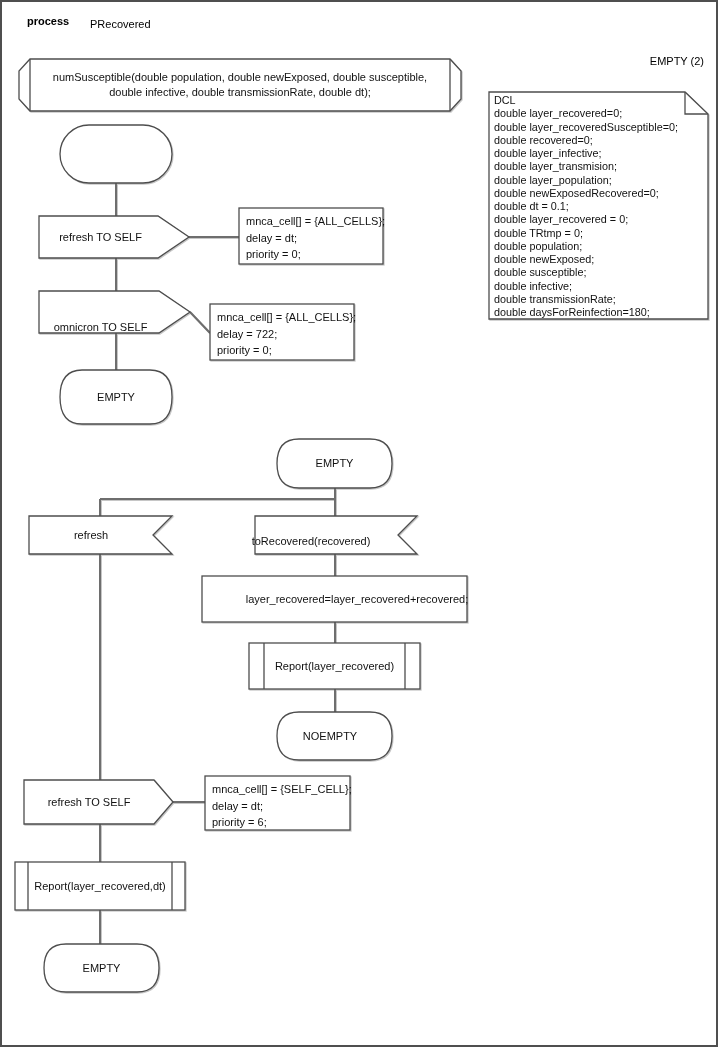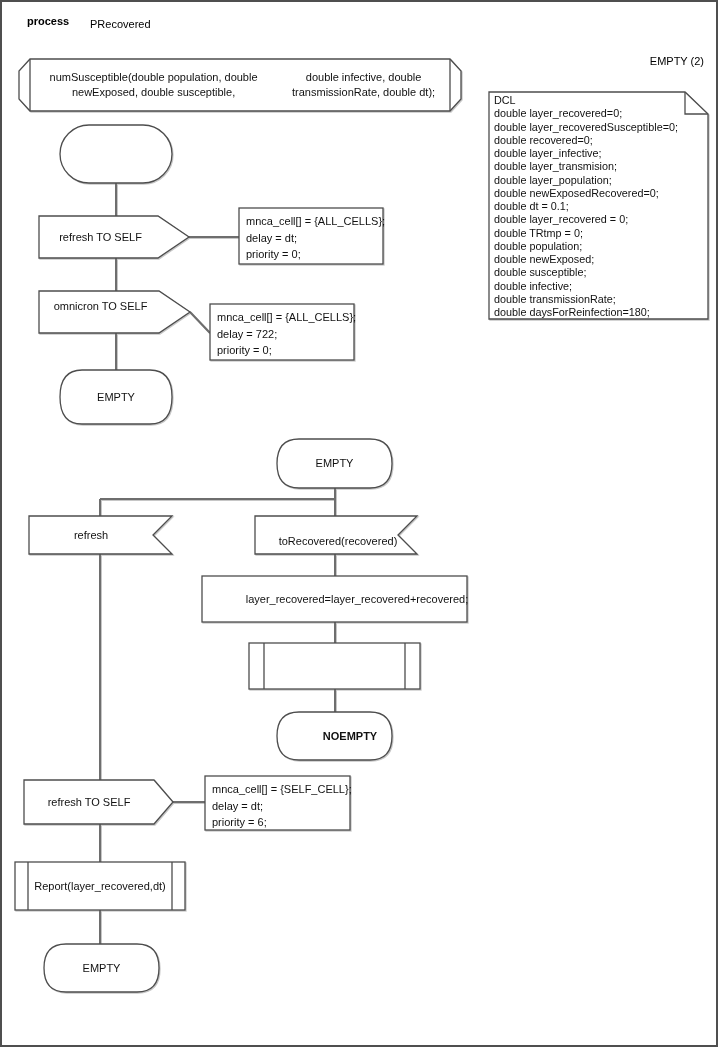--- a/index.html
+++ b/index.html
@@ -29,21 +29,21 @@
     padding:5px 0 0 7px;white-space:nowrap;color:#111;border-radius:9px;
   }
   .hdr{position:absolute;font-size:11px;color:#000;white-space:nowrap;}
   .hdr.bold{font-weight:bold;}
   .dcl-block{
     position:absolute;left:492px;top:92px;width:212px;
     font-size:10.8px;line-height:13.25px;white-space:nowrap;color:#111;
   }
   .proc-text{
     position:absolute;left:28px;top:57px;width:420px;height:52px;
-    display:flex;flex-direction:row;align-items:center;justify-content:center;
+    display:flex;flex-direction:column;align-items:center;justify-content:center;
     font-size:11px;line-height:15px;text-align:center;color:#111;
   }
 </style>
 </head>
 <body>
 
 <div id="canvas">
 
   <svg class="diagram">
 
@@ -100,21 +100,21 @@
     <div>double infective, double transmissionRate, double dt);</div>
   </div>
 
   <div class="label" style="left:58px;top:123px;width:112px;height:58px;"></div>
   <div class="label" style="left:37px;top:214px;width:123px;height:42px;">refresh TO SELF</div>
   <div class="textbox" style="left:237px;top:206px;width:137px;height:51px;">
     <div>mnca_cell[] = {ALL_CELLS};</div>
     <div>delay = dt;</div>
     <div>priority = 0;</div>
   </div>
-  <div class="label" style="left:37px;top:283px;width:123px;height:42px;">omnicron TO SELF</div>
+  <div class="label" style="left:37px;top:304px;width:123px;height:42px;">omnicron TO SELF</div>
   <div class="textbox" style="left:208px;top:302px;width:137px;height:51px;">
     <div>mnca_cell[] = {ALL_CELLS};</div>
     <div>delay = 722;</div>
     <div>priority = 0;</div>
   </div>
   <div class="label" style="left:58px;top:368px;width:112px;height:54px;">EMPTY</div>
 
   <div class="dcl-block">
     <div>DCL</div>
     <div>double layer_recovered=0;</div>
@@ -130,23 +130,24 @@
     <div>double population;</div>
     <div>double newExposed;</div>
     <div>double susceptible;</div>
     <div>double infective;</div>
     <div>double transmissionRate;</div>
     <div>double daysForReinfection=180;</div>
   </div>
 
   <div class="label" style="left:275px;top:437px;width:115px;height:49px;">EMPTY</div>
   <div class="label" style="left:27px;top:514px;width:124px;height:38px;">refresh</div>
-  <div class="label" style="left:264px;top:514px;width:144px;height:51px;">toRecovered(recovered)</div>
+  <div class="label" style="left:237px;top:514px;width:144px;height:51px;">toRecovered(recovered)</div>
   <div class="label" style="left:200px;top:574px;width:310px;height:46px;">layer_recovered=layer_recovered+recovered;</div>
-  <div class="label" style="left:283px;top:710px;width:130px;height:48px;font-weight:bold;">NOEMPTY</div>
+  <div class="label" style="left:262px;top:641px;width:141px;height:46px;">Report(layer_recovered)</div>
+  <div class="label" style="left:263px;top:710px;width:130px;height:48px;">NOEMPTY</div>
   <div class="label" style="left:22px;top:778px;width:130px;height:44px;">refresh TO SELF</div>
   <div class="textbox" style="left:203px;top:774px;width:138px;height:49px;">
     <div>mnca_cell[] = {SELF_CELL};</div>
     <div>delay = dt;</div>
     <div>priority = 6;</div>
   </div>
   <div class="label" style="left:26px;top:860px;width:144px;height:48px;">Report(layer_recovered,dt)</div>
   <div class="label" style="left:42px;top:942px;width:115px;height:48px;">EMPTY</div>
 
 </div>

